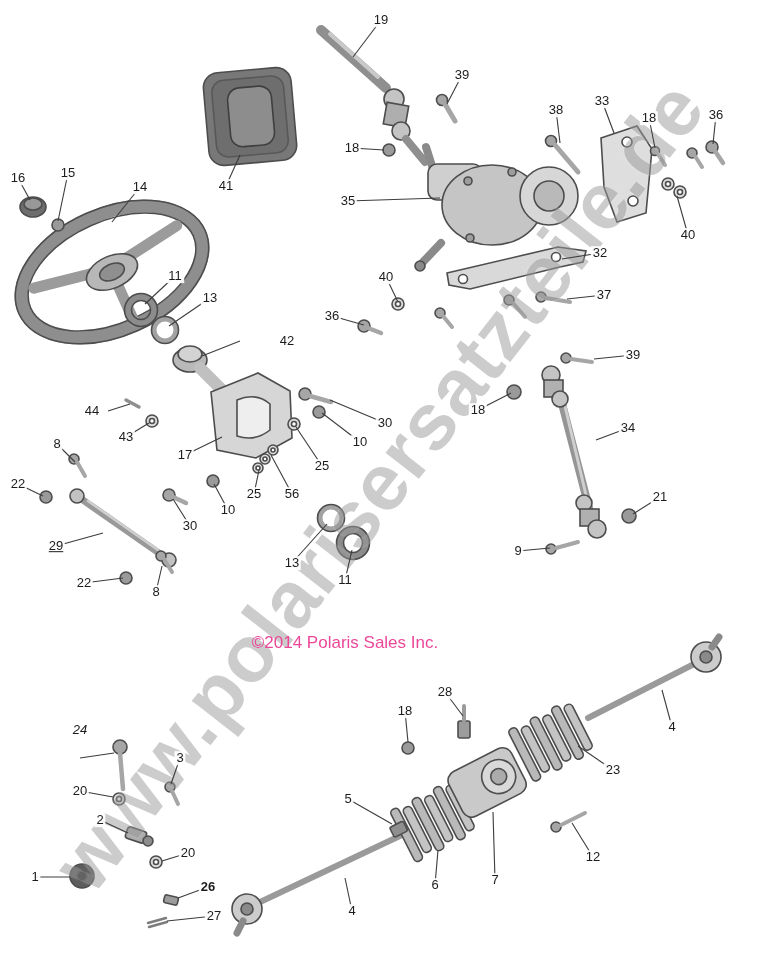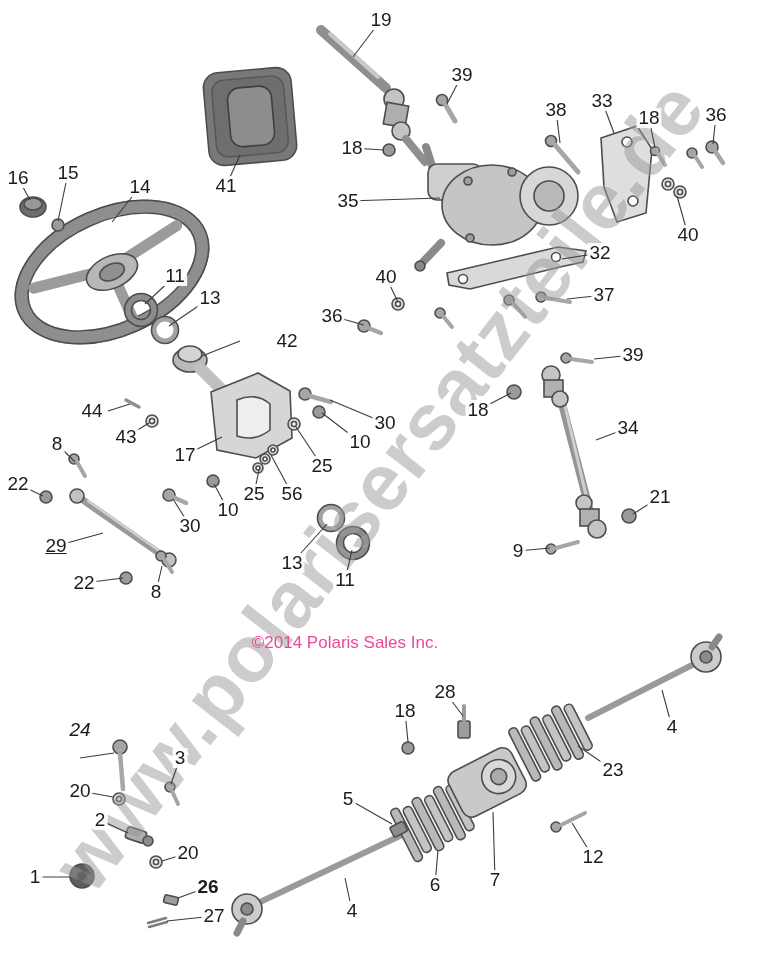--- a/index.html
+++ b/index.html
@@ -16,21 +16,21 @@
     transform:translate(-50%,-50%) rotate(-52deg);
     font-size:80px; font-weight:bold; white-space:nowrap;
     color:#9a9a9a; opacity:0.5; letter-spacing:1px;
     text-shadow:0 0 2px rgba(255,255,255,0.9);
     z-index:2; pointer-events:none;
   }
   svg.leaders { z-index:3; }
   svg.leaders line { stroke:#3c3c3c; stroke-width:1.1; }
   .callout {
     position:absolute; transform:translate(-50%,-50%);
-    font-size:19px; line-height:1.05; color:#1c1c1c;
+    font-size:13px; line-height:1.05; color:#1c1c1c;
     background:rgba(255,255,255,0.92); padding:0 2px;
     z-index:4; white-space:nowrap;
   }
   .copyright {
     position:absolute; left:345px; top:643px;
     transform:translate(-50%,-50%);
     font-size:17px; color:#ec4899; white-space:nowrap;
     z-index:5;
   }
 </style>

